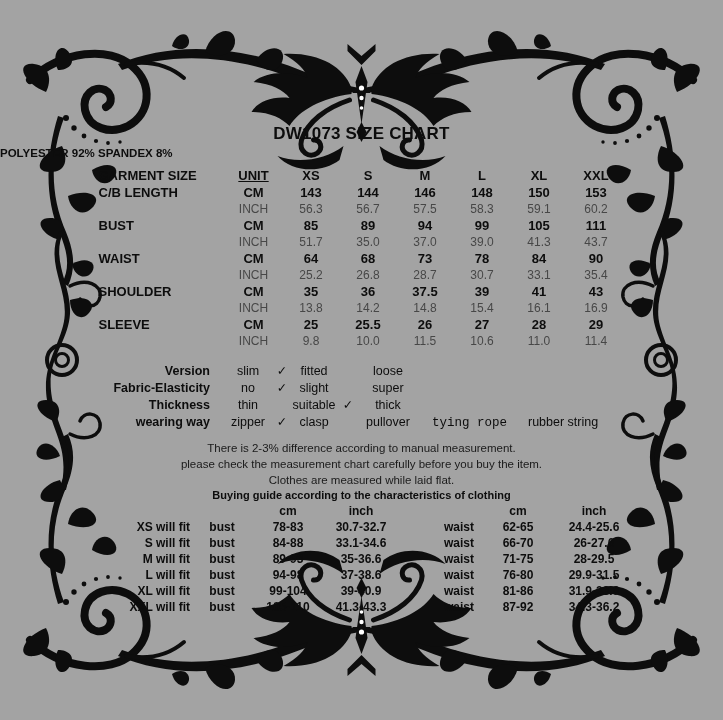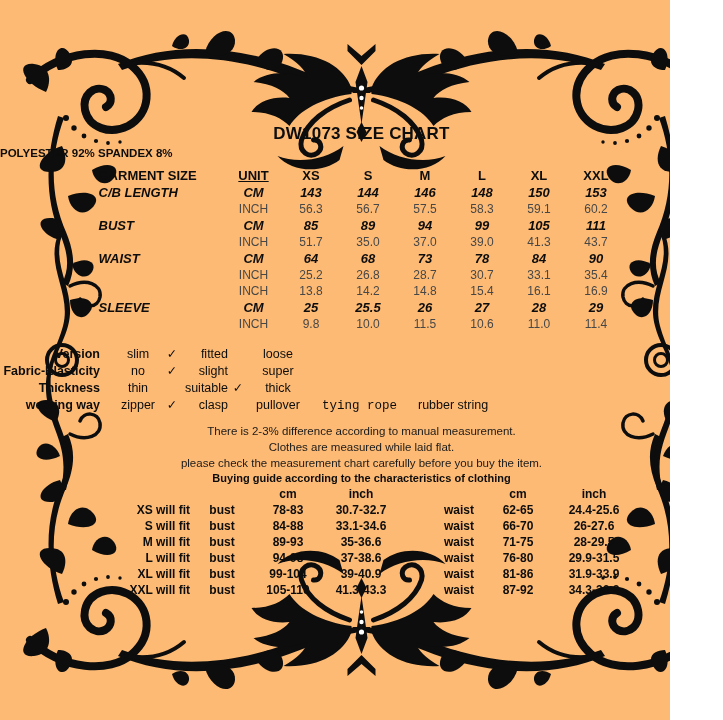--- a/index.html
+++ b/index.html
@@ -1,42 +1,42 @@
 <!DOCTYPE html>
 <html><head>
 <meta charset="utf-8">
 <style>
   html,body{margin:0;padding:0;background:#ffffff;}
-  .page{position:relative;width:670px;height:720px;background:#fdba74;overflow:hidden;
+  .page{position:relative;width:723px;height:720px;background:#a3a3a3;overflow:hidden;
         font-family:"Liberation Sans",sans-serif;color:#0d0d0d;}
   .border-svg{position:absolute;left:0;top:0;width:723px;height:720px;pointer-events:none;}
   .content{position:absolute;left:0;top:0;width:723px;z-index:2;}
 
   .title{margin-top:124px;text-align:center;font-size:17px;font-weight:bold;letter-spacing:.2px;}
   .subtitle{margin-top:3px;text-align:left;font-size:11.5px;font-weight:bold;}
 
   table.size-table{border-collapse:collapse;margin:8px auto 0 auto;table-layout:fixed;}
   table.size-table td,table.size-table th{padding:0;height:17px;font-size:13px;white-space:nowrap;}
   table.size-table th{font-weight:bold;text-align:center;}
   table.size-table th.c-label{text-align:left;width:126px;}
   table.size-table th.c-unit{width:58px;text-decoration:underline;}
   table.size-table th.c-size{width:57px;}
   td.rowlabel{text-align:left;font-weight:bold;}
-  tr.cm-row td{font-weight:bold;color:#0d0d0d;font-style:italic;}
+  tr.cm-row td{font-weight:bold;color:#0d0d0d;}
   tr.cm-row td.rowlabel{font-weight:bold;}
   tr.inch-row td{font-weight:normal;color:#474747;font-size:12px;height:16px;}
   td.val{text-align:center;}
 
-  .attrs{margin-top:14px;}
+  .attrs{margin-top:14px;padding-left:110px;}
   .attr-row{display:flex;align-items:baseline;height:17px;font-size:12.5px;white-space:nowrap;}
   .attr-label{width:100px;text-align:right;font-weight:bold;padding-right:12px;flex:none;}
   .attr-cell{flex:none;text-align:center;}
   .aw0{width:52px;}
   .aw1{width:16px;}
-  .aw2{width:48px;text-align:right;}
+  .aw2{width:48px;}
   .aw3{width:20px;}
   .aw4{width:60px;}
   .aw5{width:86px;text-align:left;padding-left:14px;font-family:Liberation Mono, monospace;}
   .aw6{width:130px;text-align:left;padding-left:10px;}
   .checkmark{font-size:12.5px;}
 
   .notes{margin-top:9px;text-align:center;font-size:11.5px;line-height:16px;color:#1a1a1a;}
   .guide-title{margin-top:1px;text-align:center;font-size:11px;font-weight:bold;}
 
   .guide{margin-top:3px;padding-left:102px;}
@@ -189,20 +189,30 @@
           <tr class="inch-row">
             <td class="rowlabel"></td>
             <td class="val">INCH</td>
             <td class="val">25.2</td>
             <td class="val">26.8</td>
             <td class="val">28.7</td>
             <td class="val">30.7</td>
             <td class="val">33.1</td>
             <td class="val">35.4</td>
           </tr>
+          <tr class="cm-row">
+            <td class="rowlabel">SHOULDER</td>
+            <td class="val">CM</td>
+            <td class="val">35</td>
+            <td class="val">36</td>
+            <td class="val">37.5</td>
+            <td class="val">39</td>
+            <td class="val">41</td>
+            <td class="val">43</td>
+          </tr>
           <tr class="inch-row">
             <td class="rowlabel"></td>
             <td class="val">INCH</td>
             <td class="val">13.8</td>
             <td class="val">14.2</td>
             <td class="val">14.8</td>
             <td class="val">15.4</td>
             <td class="val">16.1</td>
             <td class="val">16.9</td>
           </tr>
@@ -267,22 +277,22 @@
           <span class="attr-cell aw2">clasp</span>
           <span class="attr-cell aw3"></span>
           <span class="attr-cell aw4">pullover</span>
           <span class="attr-cell aw5">tying rope</span>
           <span class="attr-cell aw6">rubber string</span>
         </div>
       </div>
 
     <div class="notes">
       <div>There is 2-3% difference according to manual measurement.</div>
+      <div>please check the measurement chart carefully before you buy the item.</div>
       <div>Clothes are measured while laid flat.</div>
-      <div>please check the measurement chart carefully before you buy the item.</div>
     </div>
 
     <div class="guide-title">Buying guide according to the characteristics of clothing</div>
     <div class="guide" id="guide">
         <div class="guide-row">
           <span class="gw-size"></span>
           <span class="gw-bust"></span>
           <span class="gw-cm">cm</span>
           <span class="gw-inch">inch</span>
           <span class="gw-gap"></span>

